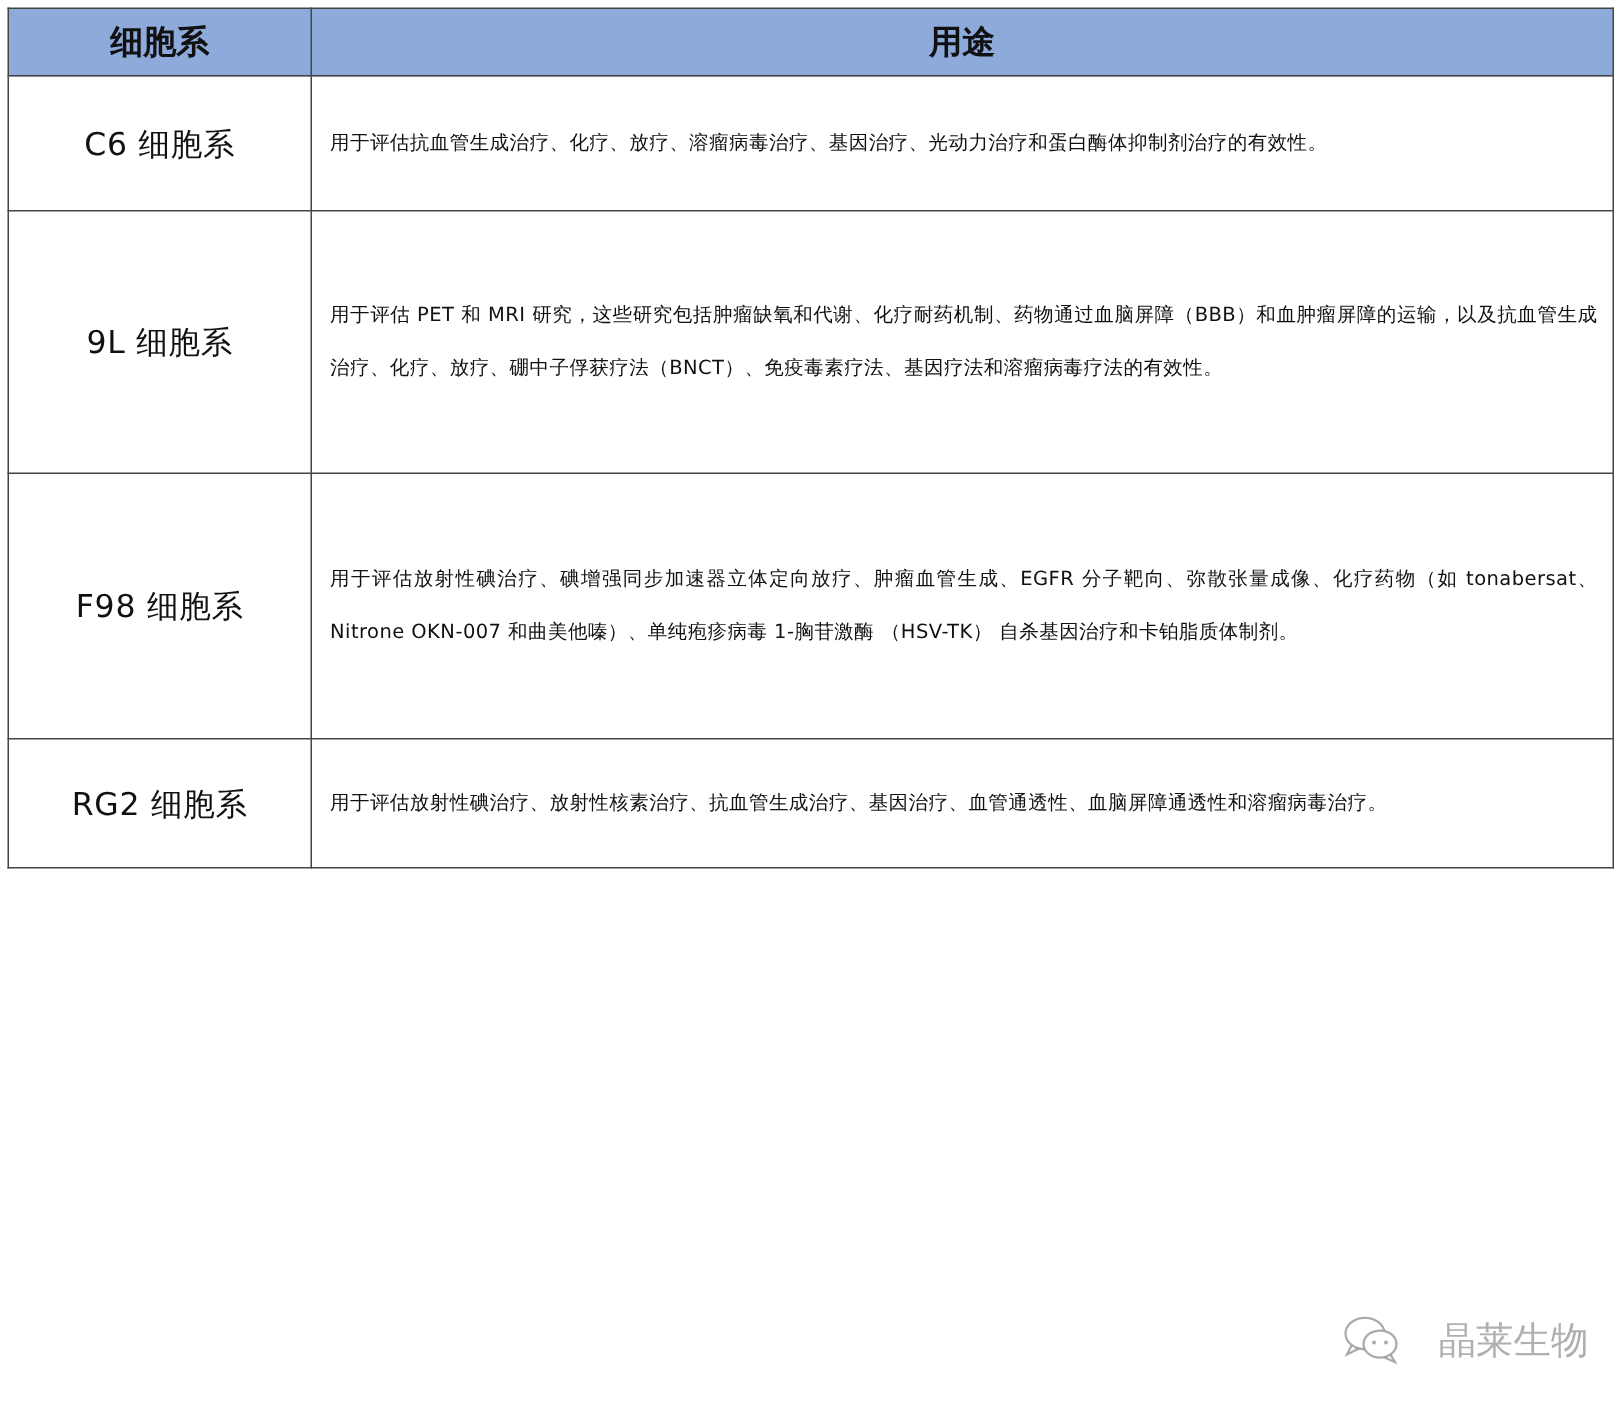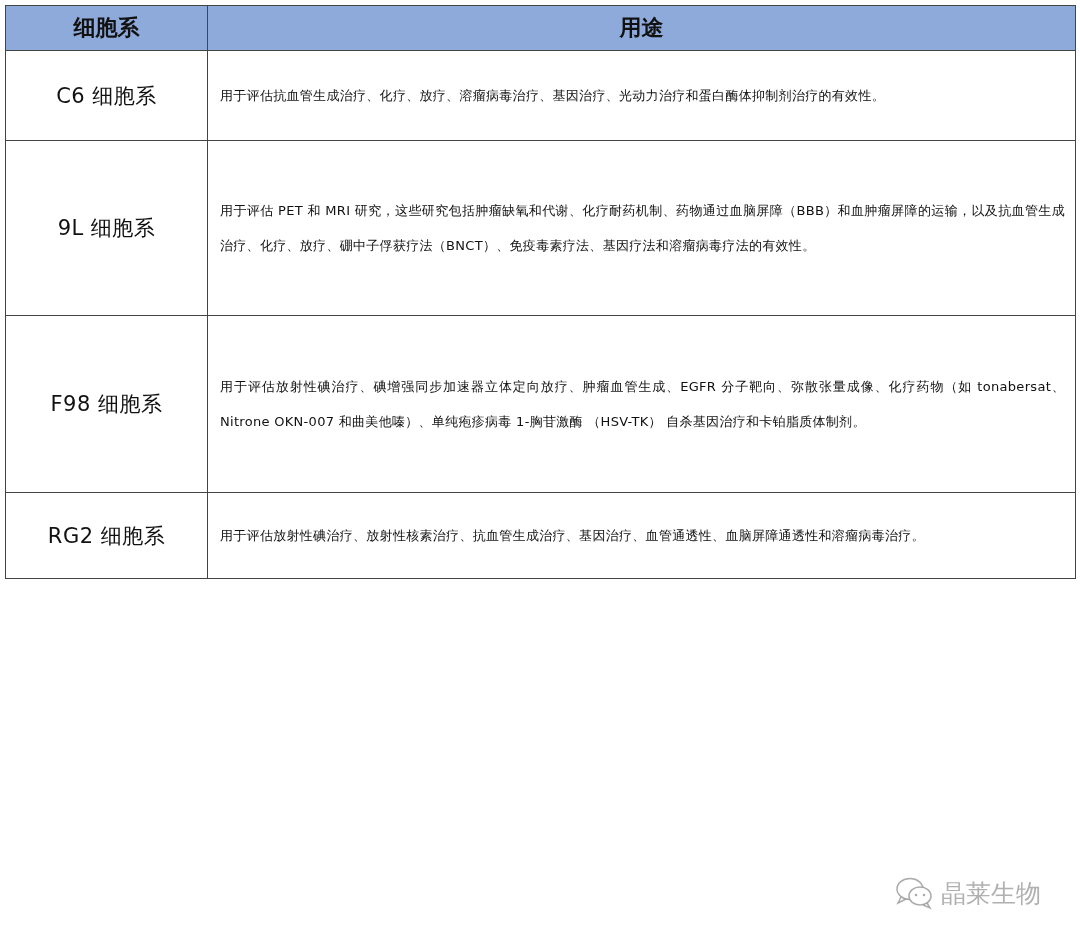--- a/index.html
+++ b/index.html
@@ -4,21 +4,21 @@
 <style>
   html, body { margin:0; padding:0; background:#ffffff; }
   body { width:1080px; height:944px; position:relative; overflow:hidden;
          font-family: "DejaVu Sans", "Liberation Sans", sans-serif; color:#111; }
   .tbl { position:absolute; left:5px; top:5px; width:1071px; border-collapse:collapse; table-layout:fixed;padding-left:46px; }
   .tbl td, .tbl th { border:1.5px solid #444; padding:0; vertical-align:middle; }
   .tbl th { background:#8eaadb; height:44px; font-size:22px; font-weight:bold; text-align:center; color:#111; }
   .col1 { width:202px; }
   .cell-name { text-align:center; font-size:21px; font-weight:normal; letter-spacing:0.5px; }
   .cell-use { font-size:13px; line-height:35.5px; padding:4px 10px 4px 12px !important; text-align:justify; letter-spacing:0.3px; }
-  .watermark { position:absolute; left:895px; top:876px; display:flex; align-items:center; gap:6px;
+  .watermark { position:absolute; left:895px; top:876px; display:flex; align-items:center; gap:24px;
                color:rgba(150,150,150,0.75); font-size:25px; pointer-events:none; }
   .watermark svg { display:block; }
 </style>
 </head>
 <body>
 
 <table class="tbl">
   <colgroup>
       <col class="col1">
       <col>

